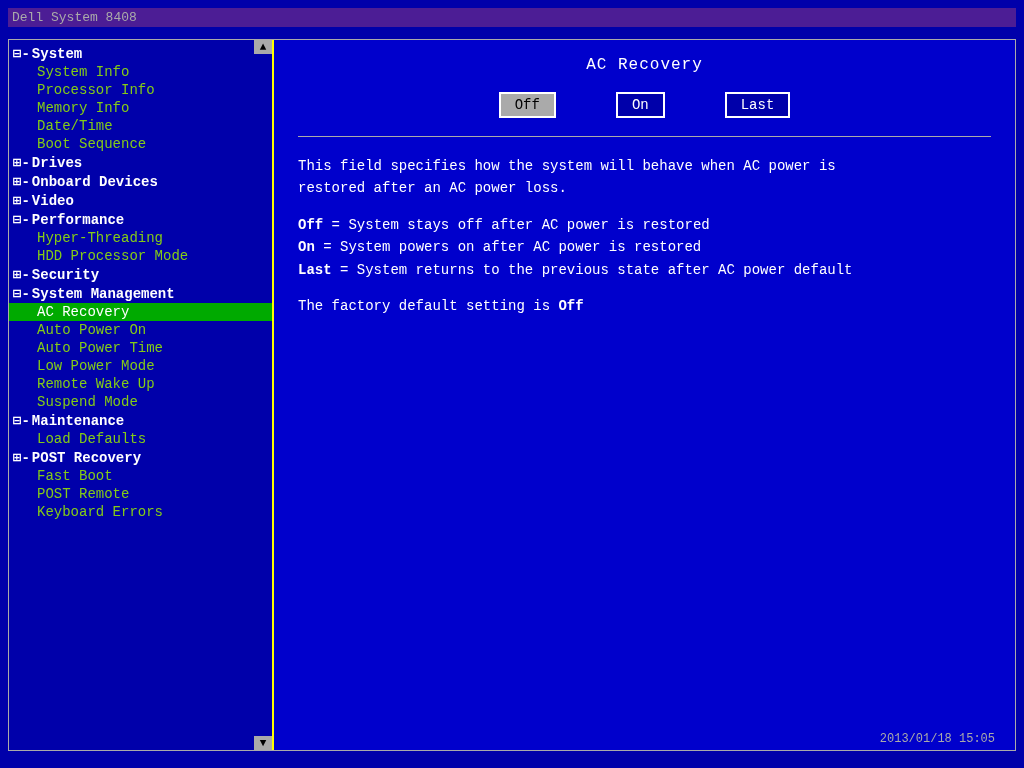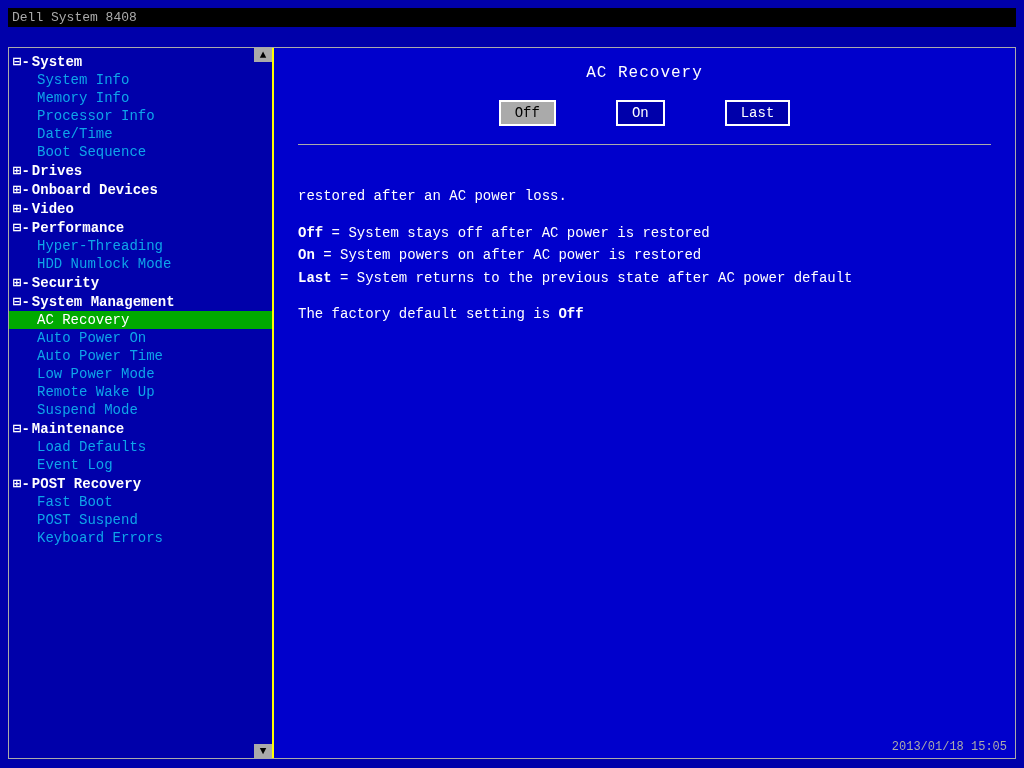--- a/index.html
+++ b/index.html
@@ -11,25 +11,25 @@
       font-family: 'Courier New', Courier, monospace;
     }
     .screen {
       position: relative;
       width: 1024px;
       height: 768px;
       background: #0000aa;
       padding: 8px;
     }
     .title-bar {
-      background: #000000;
+      background: #4c1d95;
       color: #aaaaaa;
       font-size: 13px;
       padding: 2px 4px;
-      margin-bottom: 20px;
+      margin-bottom: 12px;
     }
     .main-container {
       display: flex;
       width: 100%;
       height: calc(100% - 40px);
       border: 1px solid #aaaaaa;
     }
     
     .sidebar {
       width: 265px;
@@ -72,21 +72,21 @@
       font-size: 14px;
       cursor: pointer;
       white-space: nowrap;
     }
     .sidebar-item.category {
       color: #ffffff;
       font-weight: bold;
     }
     .sidebar-item.sub {
       padding-left: 28px;
-      color: #0ea5e9;
+      color: #84cc16;
       font-weight: normal;
     }
     .sidebar-item.active {
       background: #00aa00;
       color: #ffffff;
     }
     .sidebar-item .prefix {
       margin-right: 2px;
       color: #ffffff;
     }
@@ -145,21 +145,21 @@
     .description p {
       margin-bottom: 14px;
     }
     .description .bold {
       font-weight: bold;
       color: #ffffff;
     }
     .status-bar {
       position: absolute;
       bottom: 4px;
-      right: 8px;
+      right: 20px;
       color: #aaaaaa;
       font-size: 12px;
     }
   </style>
 </head>
 <body>
 
 <div class="screen">
   <div class="title-bar">
     <span>Dell System 8408</span>
@@ -171,26 +171,26 @@
       <div id="sidebar-items">
 
       <div class="sidebar-item category">
             <span class="prefix">⊟-</span>
             <span>System</span>
           </div>
           <div class="sidebar-item sub">
             <span>System Info</span>
           </div>
           <div class="sidebar-item sub">
+            <span>Processor Info</span>
+          </div>
+          <div class="sidebar-item sub">
             <span>Memory Info</span>
           </div>
           <div class="sidebar-item sub">
-            <span>Processor Info</span>
-          </div>
-          <div class="sidebar-item sub">
             <span>Date/Time</span>
           </div>
           <div class="sidebar-item sub">
             <span>Boot Sequence</span>
           </div>
           <div class="sidebar-item category">
             <span class="prefix">⊞-</span>
             <span>Drives</span>
           </div>
           <div class="sidebar-item category">
@@ -202,21 +202,21 @@
             <span>Video</span>
           </div>
           <div class="sidebar-item category">
             <span class="prefix">⊟-</span>
             <span>Performance</span>
           </div>
           <div class="sidebar-item sub">
             <span>Hyper-Threading</span>
           </div>
           <div class="sidebar-item sub">
-            <span>HDD Numlock Mode</span>
+            <span>HDD Processor Mode</span>
           </div>
           <div class="sidebar-item category">
             <span class="prefix">⊞-</span>
             <span>Security</span>
           </div>
           <div class="sidebar-item category">
             <span class="prefix">⊟-</span>
             <span>System Management</span>
           </div>
           <div class="sidebar-item sub active">
@@ -237,51 +237,48 @@
           <div class="sidebar-item sub">
             <span>Suspend Mode</span>
           </div>
           <div class="sidebar-item category">
             <span class="prefix">⊟-</span>
             <span>Maintenance</span>
           </div>
           <div class="sidebar-item sub">
             <span>Load Defaults</span>
           </div>
-          <div class="sidebar-item sub">
-            <span>Event Log</span>
-          </div>
           <div class="sidebar-item category">
             <span class="prefix">⊞-</span>
             <span>POST Recovery</span>
           </div>
           <div class="sidebar-item sub">
             <span>Fast Boot</span>
           </div>
           <div class="sidebar-item sub">
-            <span>POST Suspend</span>
+            <span>POST Remote</span>
           </div>
           <div class="sidebar-item sub">
             <span>Keyboard Errors</span>
           </div>
         </div>
       <div class="sidebar-scroll-down">▼</div>
     </div>
 
     <div class="content">
       <div class="content-title">AC Recovery</div>
       <div class="options-row">
         <button class="option-btn selected">Off</button>
         <button class="option-btn">On</button>
         <button class="option-btn">Last</button>
       </div>
       <hr class="divider">
       <div class="description">
         <p>
-          <br>
+          <span>This field specifies how the system will behave when AC power is</span><br>
           <span>restored after an AC power loss.</span>
         </p>
         <p>
           <span class="bold">Off</span><span>  = System stays off after AC power is restored</span><br>
           <span class="bold">On</span><span>   = System powers on after AC power is restored</span><br>
           <span class="bold">Last</span><span> = System returns to the previous state after AC power default</span>
         </p>
         <p>
           <span>The factory default setting is </span><span class="bold">Off</span>
         </p>

